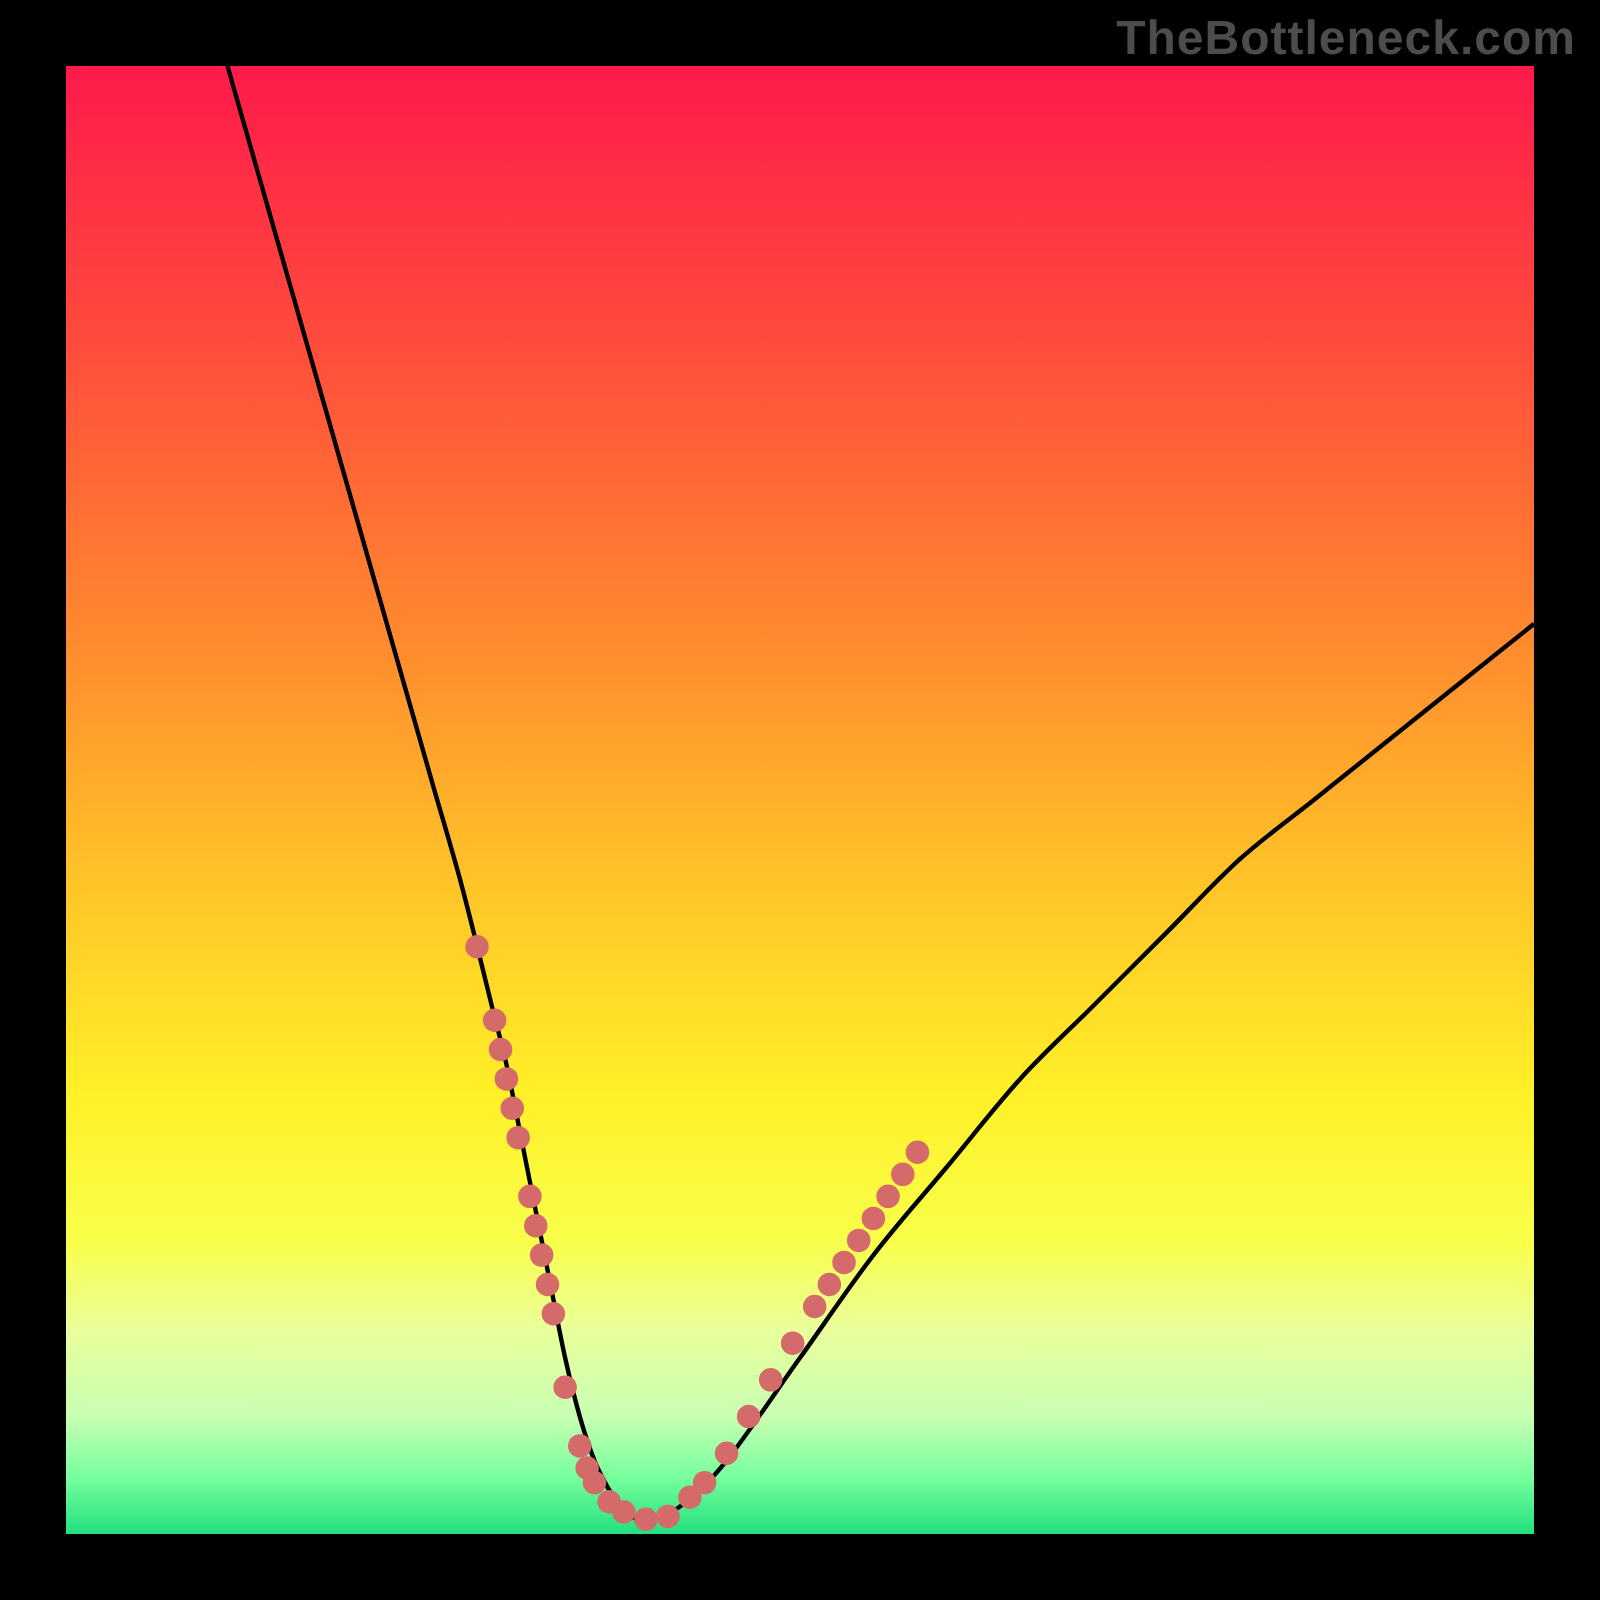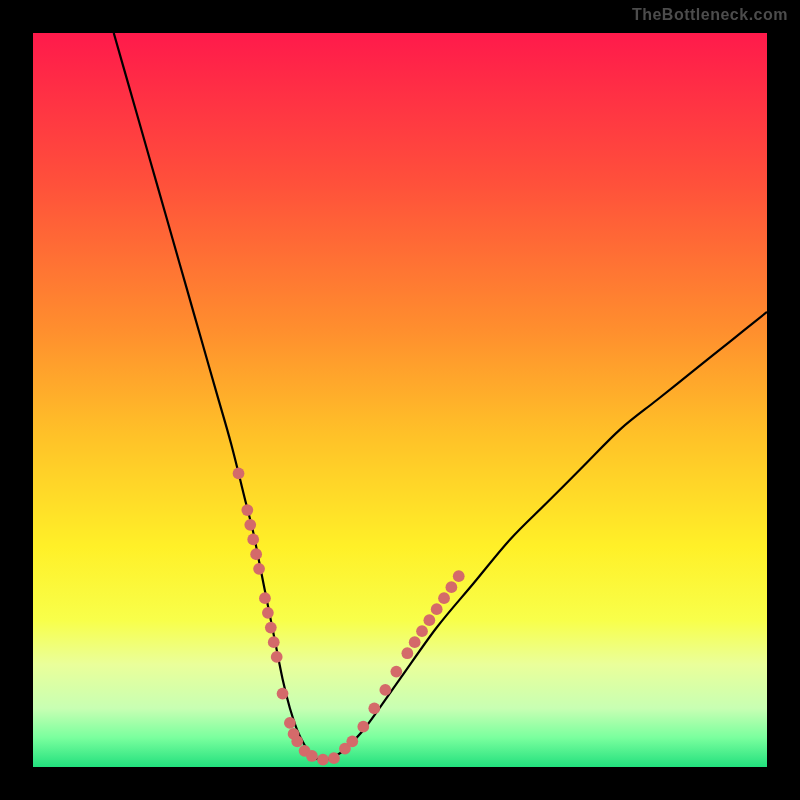--- a/index.html
+++ b/index.html
@@ -17,21 +17,21 @@
     top: 0;
     width: 800px;
     height: 800px;
     background: #000;
   }
   .attribution {
     position: absolute;
     top: 6px;
     right: 12px;
     color: #4c4c4c;
-    font-size: 16px;
+    font-size: 24px;
     font-weight: 600;
     letter-spacing: 0.5px;
     z-index: 10;
   }
   .plot {
     position: absolute;
     left: 33px;
     top: 33px;
     width: 734px;
     height: 734px;

